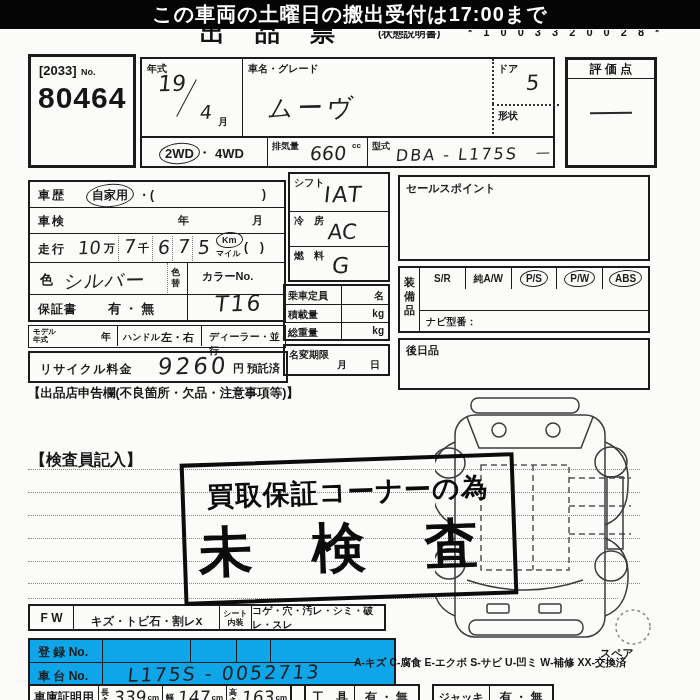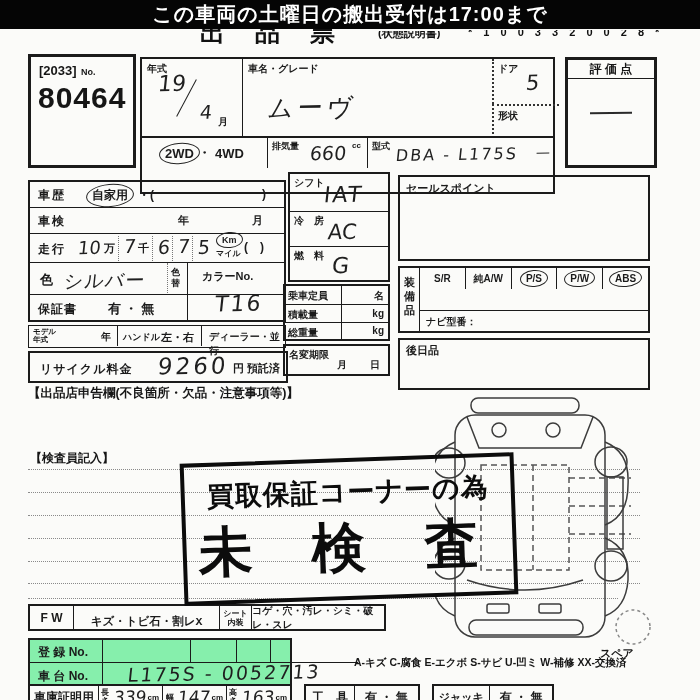--- a/index.html
+++ b/index.html
@@ -41,21 +41,21 @@
   </div>
 
   <div class="bx" style="left:28px;top:54px;width:108px;height:114px;border-width:3px;">
     <div style="padding:4px 0 0 8px;">
       <span style="font-size:13px;font-weight:bold;">[2033]</span>
       <span style="font-size:9px;font-weight:bold;">No.</span>
     </div>
     <div style="font-size:30px;font-weight:bold;letter-spacing:1px;padding:2px 0 0 7px;">80464</div>
   </div>
 
-  <div class="bx" style="left:140px;top:57px;width:415px;height:137px;">
+  <div class="bx" style="left:140px;top:57px;width:415px;height:111px;">
 
     <div class="abs" style="left:0;top:0;width:100px;height:77px;">
       <span class="lbl" style="position:absolute;left:5px;top:3px;font-size:10px;">年式</span>
       <span class="hw" style="position:absolute;left:16px;top:12px;font-size:22px;">19</span>
       <span class="abs" style="left:44px;top:18px;width:0;height:42px;border-left:1.6px solid #222;transform:rotate(28deg);"></span>
       <span class="hw" style="position:absolute;left:58px;top:42px;font-size:19px;">4</span>
       <span class="lbl" style="position:absolute;left:76px;top:56px;font-size:10px;">月</span>
     </div>
     <div class="vdiv" style="left:100px;top:0;height:77px;"></div>
     <div class="abs" style="left:100px;top:0;width:250px;height:77px;">
@@ -231,21 +231,21 @@
   </div>
 
   <div class="bx" style="left:28px;top:351px;width:260px;height:32px;border-width:2.5px;">
     <span class="lbl" style="position:absolute;left:10px;top:8px;font-size:12px;letter-spacing:1px;">リサイクル料金</span>
     <span class="hw" style="position:absolute;left:128px;top:0px;font-size:23px;letter-spacing:3px;">9260</span>
     <span class="lbl" style="position:absolute;right:6px;top:8px;font-size:11px;">円 預託済</span>
   </div>
 
   <div class="abs" style="left:28px;top:385px;font-size:12.5px;font-weight:bold;text-align:center;">【出品店申告欄(不良箇所・欠品・注意事項等)】</div>
 
-  <div class="abs" style="left:30px;top:450px;font-size:12px;font-weight:bold;text-align:center;">【検査員記入】</div>
+  <div class="abs" style="left:30px;top:450px;font-size:16px;font-weight:bold;text-align:center;">【検査員記入】</div>
   <div class="dotline" style="top:469px;"></div>
   <div class="dotline" style="top:492px;"></div>
   <div class="dotline" style="top:515px;"></div>
   <div class="dotline" style="top:538px;"></div>
   <div class="dotline" style="top:561px;"></div>
   <div class="dotline" style="top:583px;"></div>
   <div class="dotline" style="top:598px;width:590px;"></div>
 
   <div class="abs" style="left:435px;top:390px;width:225px;height:272px;">
     <svg width="225" height="272" viewBox="0 0 225 272" fill="none" stroke="#3c3c3c" stroke-width="1.5">
@@ -303,21 +303,21 @@
       <span class="lbl" style="font-size:11.5px;">キズ・トビ石・割レX</span>
     </div>
     <div class="cell" style="width:32px;border-right:1.5px solid #1b1b1b;display:flex;align-items:center;justify-content:center;">
       <span class="tiny" style="font-size:8px;line-height:9px;text-align:center;width:28px;">シート内装</span>
     </div>
     <div class="cell" style="flex:1;display:flex;align-items:center;justify-content:center;">
       <span class="lbl" style="font-size:10px;">コゲ・穴・汚レ・シミ・破レ・スレ</span>
     </div>
   </div>
 
-  <div class="bx" style="left:28px;top:638px;width:264px;height:48px;z-index:4;background:#86efac;">
+  <div class="bx" style="left:28px;top:638px;width:368px;height:48px;z-index:4;background:#0ea5e9;">
     <div class="abs" style="left:0;top:0;width:328px;height:22px;">
       <span class="lbl" style="position:absolute;left:8px;top:4px;font-size:12px;">登 録 No.</span>
       <span class="abs" style="left:72px;top:0;height:22px;border-left:1.3px solid #1b1b1b;"></span>
       <span class="abs" style="left:160px;top:0;height:22px;border-left:1.3px solid #1b1b1b;"></span>
       <span class="abs" style="left:206px;top:0;height:22px;border-left:1.3px solid #1b1b1b;"></span>
       <span class="abs" style="left:240px;top:0;height:22px;border-left:1.3px solid #1b1b1b;"></span>
     </div>
     <div class="abs" style="left:0;top:22px;width:328px;height:22px;border-top:1.5px solid #1b1b1b;">
       <span class="lbl" style="position:absolute;left:8px;top:5px;font-size:12px;">車 台 No.</span>
       <span class="abs" style="left:72px;top:0;height:22px;border-left:1.3px solid #1b1b1b;"></span>

